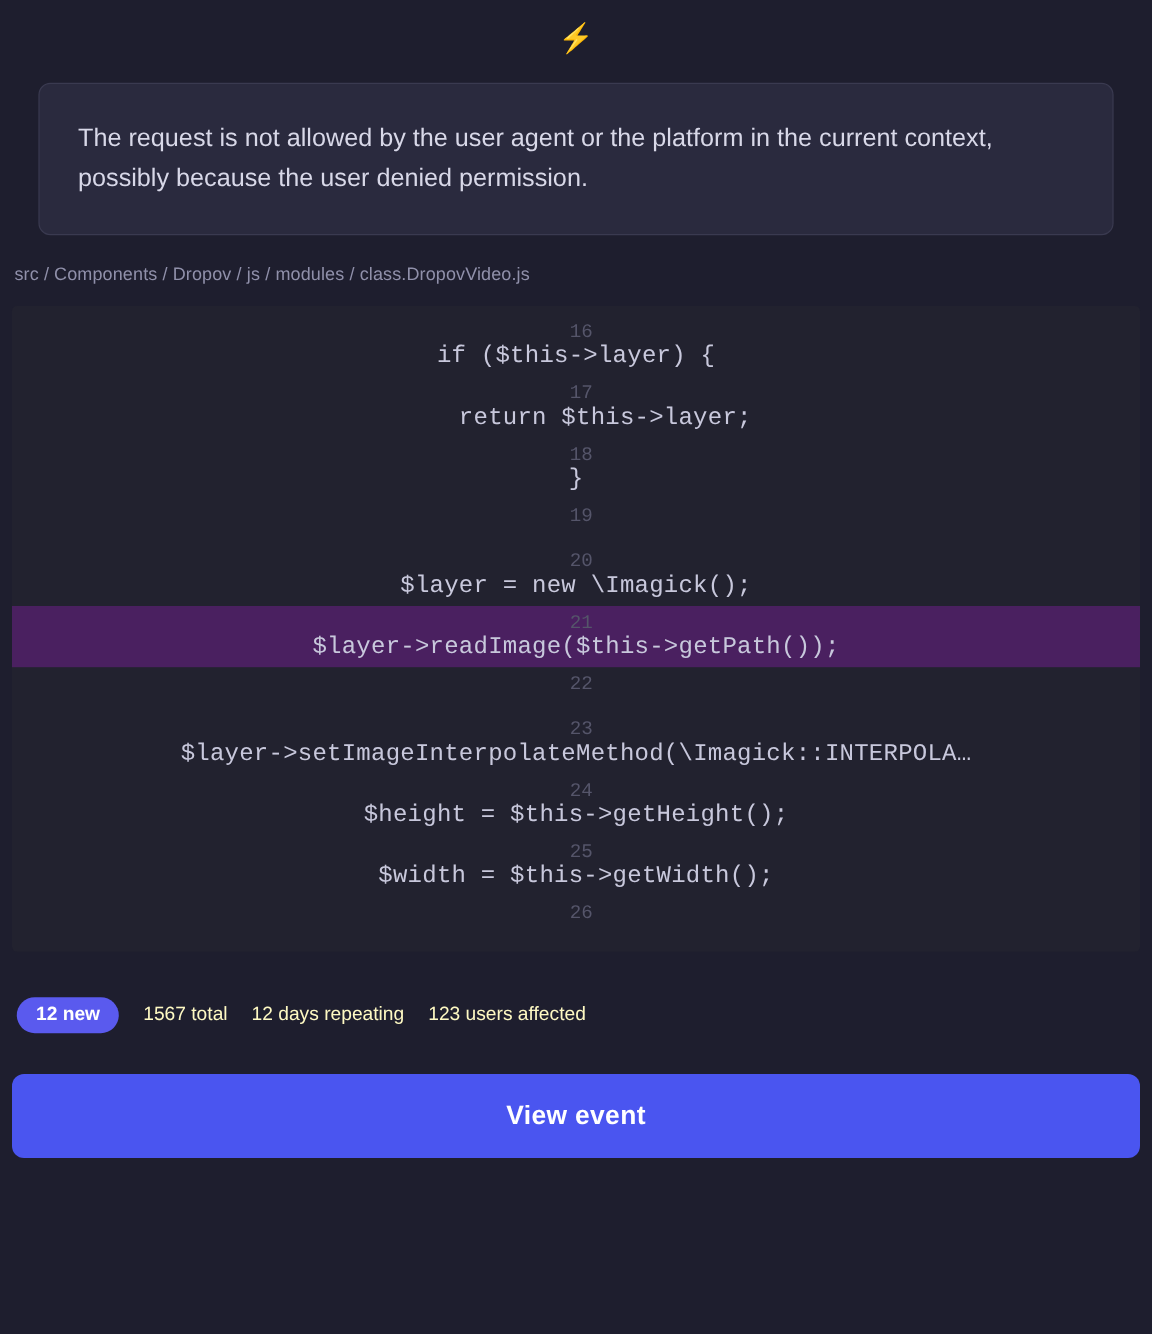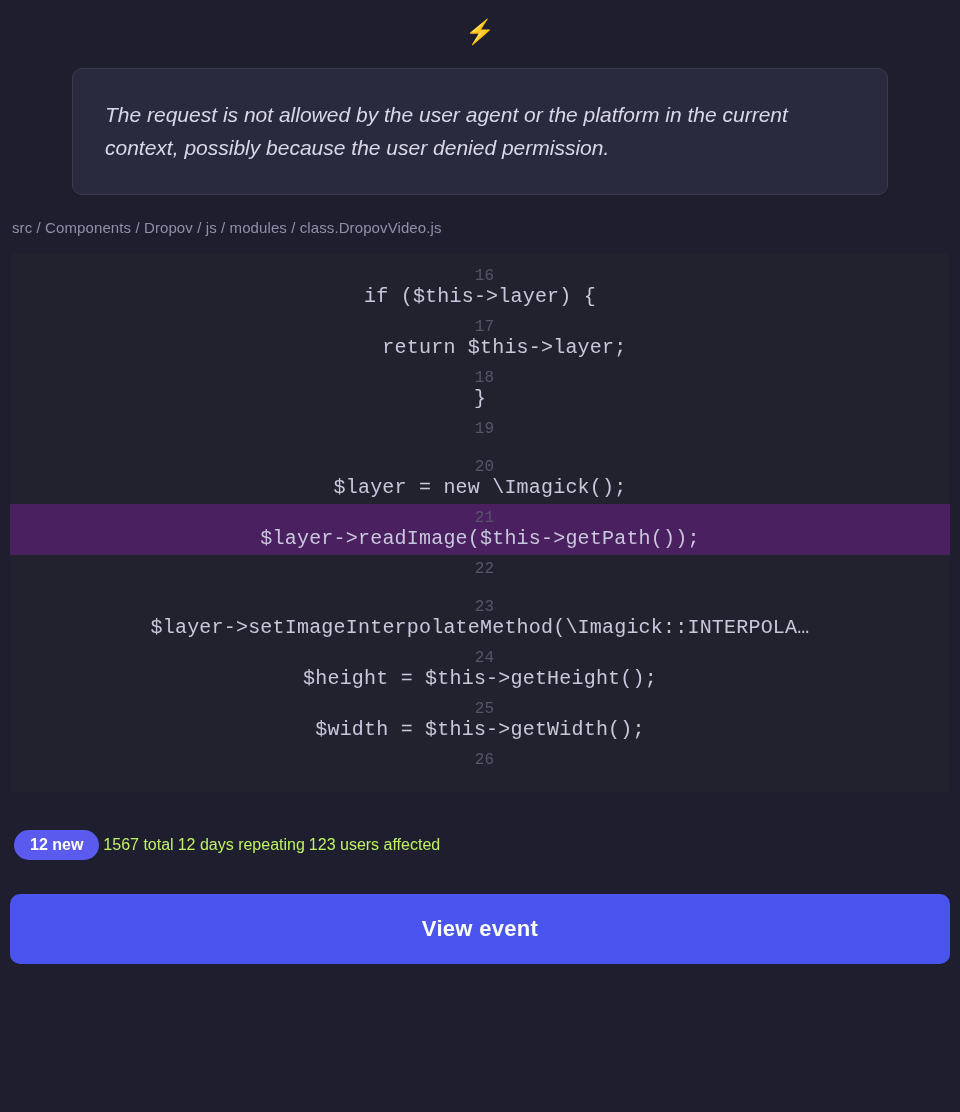--- a/index.html
+++ b/index.html
@@ -44,27 +44,26 @@
       letter-spacing: 0.3px;
     }
 
     .lightning-icon {
       color: #a0a0b0;
       font-size: 24px;
     }
 
     
     .error-box {
-      width: 816px;
+      width: 896px;
       background-color: #2a2a3e;
       border: 1px solid #3a3a50;
       border-radius: 10px;
       padding: 30px 32px;
       margin: 4px 0 24px 0;
-      font-style: italic;
     }
 
     .error-message {
       font-size: 21px;
       color: #d8d8e8;
       line-height: 1.55;
       font-weight: 400;
     }
 
     
@@ -116,38 +115,38 @@
       color: #c8c8dc;
       white-space: pre;
       letter-spacing: 0.2px;
     }
 
     
     .stats-bar {
       width: 940px;
       display: flex;
       align-items: center;
-      gap: 4px;
+      gap: 20px;
       padding: 18px 4px;
       margin-bottom: 16px;
     }
 
     .badge-new {
       background-color: #5a5aee;
       color: #ffffff;
       border-radius: 20px;
       padding: 6px 16px;
       font-size: 16px;
       font-weight: 600;
       white-space: nowrap;
     }
 
     .stat-item {
       font-size: 16px;
-      color: #bef264;
+      color: #fef9c3;
       white-space: nowrap;
     }
 
     
     .view-event-btn {
       width: 940px;
       background-color: #4a55f0;
       color: #ffffff;
       border: none;
       border-radius: 10px;

